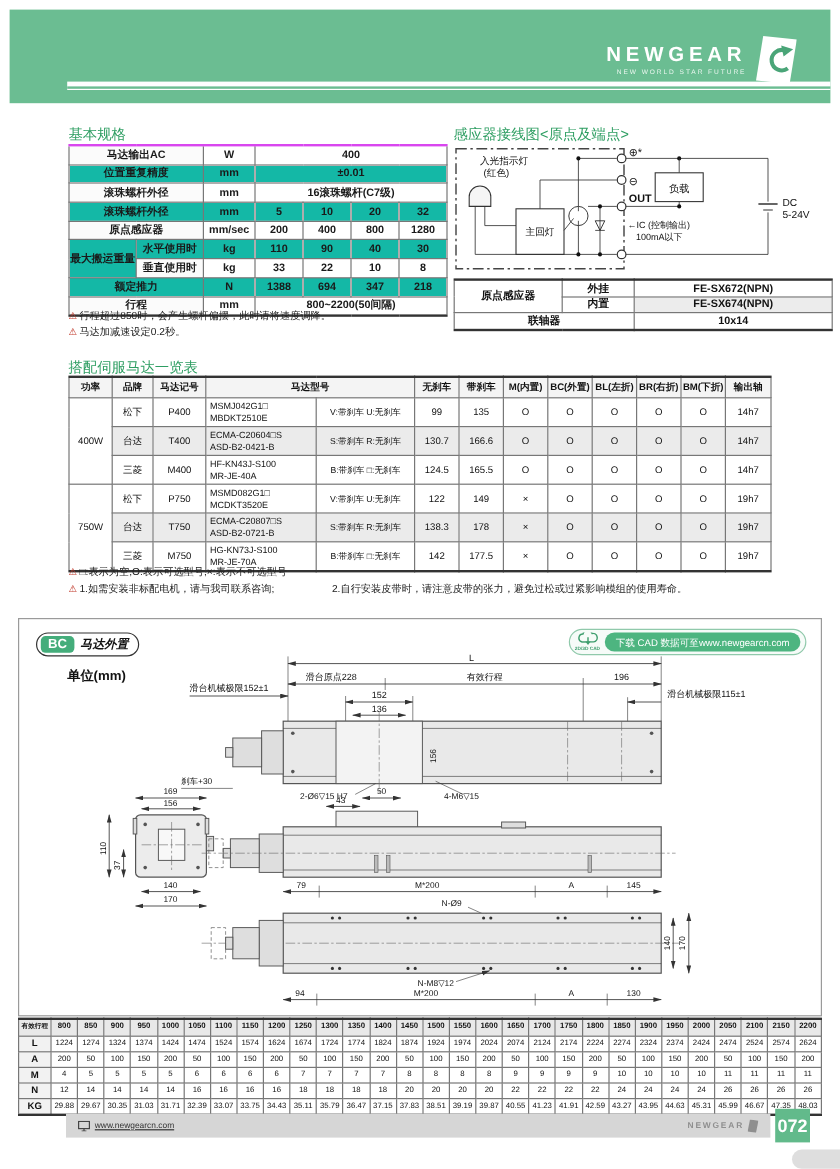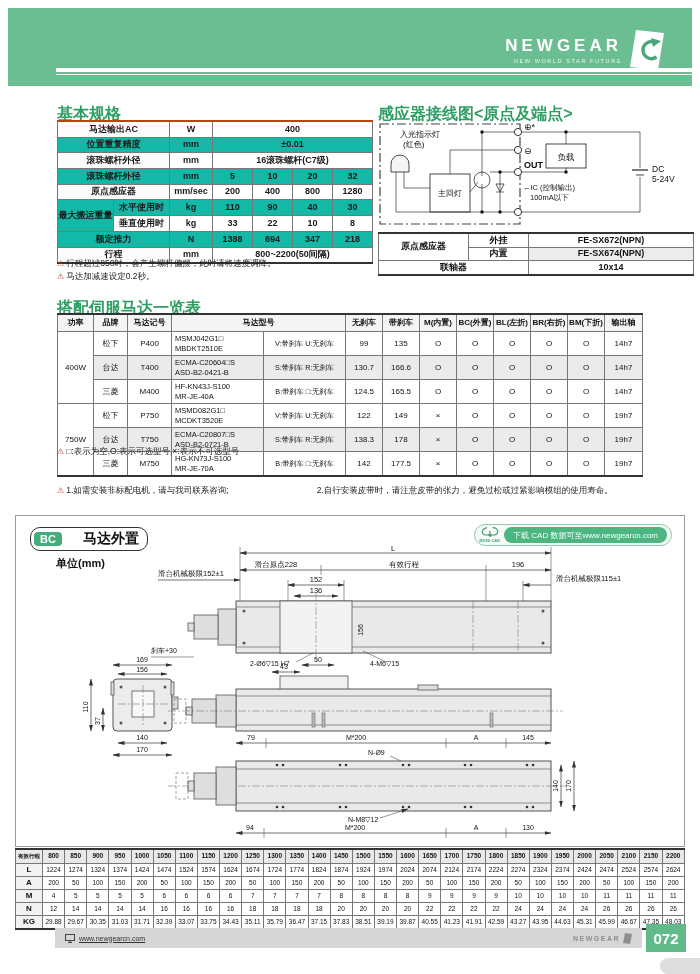--- a/index.html
+++ b/index.html
@@ -7,63 +7,63 @@
   .abs{position:absolute;}
   
   .banner{left:8px;top:8px;width:684px;height:78px;background:#6bbd92;}
   .banner-stripe{position:absolute;left:48px;right:0;bottom:11px;height:7px;background:#fff;}
   .banner-stripe::after{content:"";position:absolute;left:0;right:0;bottom:1px;height:2px;background:#6bbd92;}
   .brandwrap{position:absolute;right:28px;top:22px;display:flex;align-items:center;gap:8px;}
   .brand-text{text-align:right;color:#fff;}
   .brand-name{font-size:17px;font-weight:bold;letter-spacing:4px;}
   .brand-tag{font-size:5.5px;letter-spacing:1.6px;color:#eaf6ef;margin-top:2px;}
   
-  .sec-title{font-size:16px;font-weight:bold;color:#2e9e62;}
+  .sec-title{font-size:12px;font-weight:normal;color:#2e9e62;}
   
   table{border-collapse:collapse;table-layout:fixed;}
   td,th{border:1px solid #777;font-size:9px;text-align:center;padding:0;line-height:1.25;overflow:hidden;}
-  .spec-table{width:315px;border-top:2px solid #c2410c;border-bottom:2px solid #333;}
+  .spec-table{width:315px;border-top:2px solid #d946ef;border-bottom:2px solid #333;}
   .spec-table td{height:14.7px;font-weight:bold;color:#1a1a1a;}
   .spec-table .lbl{background:#fbfbfb;}
   .spec-table tr.shade td{background:#14b8a6;}
   .note{font-size:8.5px;color:#222;margin-top:3px;white-space:nowrap;}
   .warn{color:#c0392b;font-size:8px;margin-right:2px;}
   
   .sensor-table{width:315px;border-top:2px solid #333;border-bottom:2px solid #333;}
   .sensor-table td{height:12.6px;font-weight:bold;}
   .sensor-table .shaderow td.v{background:#ececec;}
   
   .servo-table{width:585px;border-top:2px solid #333;border-bottom:2px solid #333;}
   .servo-table th{font-size:8px;height:16px;background:#f4f4f4;font-weight:bold;}
   .servo-table td{font-size:8px;height:23px;}
   .servo-table td.model{text-align:left;padding-left:3px;font-size:7.5px;}
   .servo-table td.legend{font-size:7.2px;}
   .servo-table tr.shade td{background:#ebebeb;}
   
   .bc-box{left:15px;top:515px;width:668px;height:330px;border:1px solid #9a9a9a;background:#fff;}
-  .bc-badge{position:absolute;left:14px;top:11px;display:flex;align-items:center;border:1.5px solid #333;border-radius:10px;padding:2px 3px;background:#fff;gap:16px;}
+  .bc-badge{position:absolute;left:14px;top:11px;display:flex;align-items:center;border:1.5px solid #333;border-radius:10px;padding:2px 3px;background:#fff;}
   .bc-badge .bc{background:#44ad7b;color:#fff;font-weight:bold;font-size:11px;padding:1px 6px;border-radius:4px;margin-right:5px;}
-  .bc-badge .bl{font-size:14px;font-weight:bold;color:#111;padding-right:5px;}
+  .bc-badge .bl{font-size:10px;font-weight:bold;color:#111;padding-right:5px;font-style:italic;}
   .unit-label{position:absolute;left:40px;top:40px;font-size:11px;font-weight:bold;}
   .cad-pill{position:absolute;right:12px;top:8px;display:flex;align-items:center;border:1px solid #90c9ab;border-radius:12px;background:#f6fbf8;padding:2px 4px;gap:4px;}
   .cad-ico{display:flex;flex-direction:column;align-items:center;}
   .cad-ico .t{font-size:4px;color:#3f9e6e;font-weight:bold;}
   .cad-btn{background:#4db580;color:#fff;font-size:8px;border-radius:9px;padding:2.5px 9px;white-space:nowrap;}
   .weight-note{position:absolute;left:14px;top:266px;font-size:8.5px;line-height:1.5;}
   
   .dim-table{width:670px;border-top:2px solid #333;border-bottom:2px solid #333;}
   .dim-table td{font-size:6.5px;height:12px;padding:0;}
   .dim-table tr.head td{height:13px;background:#e9e9e9;font-weight:bold;}
   .dim-table td.rowhead{font-size:8px;font-weight:bold;background:#f2f2f2;}
   .dim-table td.rowhead.tiny{font-size:5.5px;line-height:1.1;}
   
   .footer-bar{left:55px;top:928px;width:587px;height:20px;background:#d6d6d6;display:flex;align-items:center;justify-content:space-between;padding:0 10px;box-sizing:border-box;}
   .f-url{display:flex;align-items:center;gap:4px;font-size:7px;color:#333;text-decoration:underline;}
   .f-brand{display:flex;align-items:center;gap:3px;font-size:7px;font-weight:bold;color:#8f8f8f;letter-spacing:1.5px;}
-  .page-box{left:646px;top:924px;width:40px;height:28px;background:#62ba8b;color:#fff;font-size:15px;font-weight:bold;display:flex;align-items:center;justify-content:center;}
+  .page-box{left:646px;top:924px;width:29px;height:28px;background:#62ba8b;color:#fff;font-size:15px;font-weight:bold;display:flex;align-items:center;justify-content:center;}
   .corner-tab{left:660px;top:958px;width:40px;height:16px;background:#dedede;border-radius:8px 0 0 8px;}
   
   svg text{font-family:"Liberation Sans","DejaVu Sans",sans-serif;fill:#111;}
   .dimtx{font-size:7.5px;}
   .dimtx2{font-size:7px;}
   .dln{stroke:#333;stroke-width:0.7;}
   .eln{stroke:#333;stroke-width:0.5;}
   .body-rect{fill:#e9e9e9;stroke:#555;stroke-width:1;}
   .part{fill:#dedede;stroke:#555;stroke-width:0.8;}
   .cl{stroke:#666;stroke-width:0.5;stroke-dasharray:8 2 2 2;}
@@ -373,22 +373,22 @@
         <td>177.5</td>
         <td class="opt">×</td>
         <td class="opt">O</td>
         <td class="opt">O</td>
         <td class="opt">O</td>
         <td class="opt">O</td>
         <td>19h7</td>
       </tr>
     </tbody>
 </table>
-<div class="abs note" style="left:57px;top:443px;"><span class="warn">⚠</span><span>□:表示为空,O:表示可选型号,×:表示不可选型号</span></div>
-<div class="abs note" style="left:57px;top:482px;"><span class="warn">⚠</span><span>1.如需安装非标配电机，请与我司联系咨询;</span><span style="margin-left:88px;">2.自行安装皮带时，请注意皮带的张力，避免过松或过紧影响模组的使用寿命。</span></div>
+<div class="abs note" style="left:57px;top:468px;"><span class="warn">⚠</span><span>□:表示为空,O:表示可选型号,×:表示不可选型号</span></div>
+<div class="abs note" style="left:57px;top:482px;"><span class="warn">⚠</span><span>1.如需安装非标配电机，请与我司联系咨询;</span><span style="margin-left:48px;">2.自行安装皮带时，请注意皮带的张力，避免过松或过紧影响模组的使用寿命。</span></div>
 
 <div class="abs bc-box">
   <div class="bc-badge">
     <span class="bc">BC</span>
     <span class="bl">马达外置</span>
   </div>
   <div class="unit-label">单位(mm)</div>
   <div class="cad-pill">
     <span class="cad-ico">
       <svg width="20" height="11">

